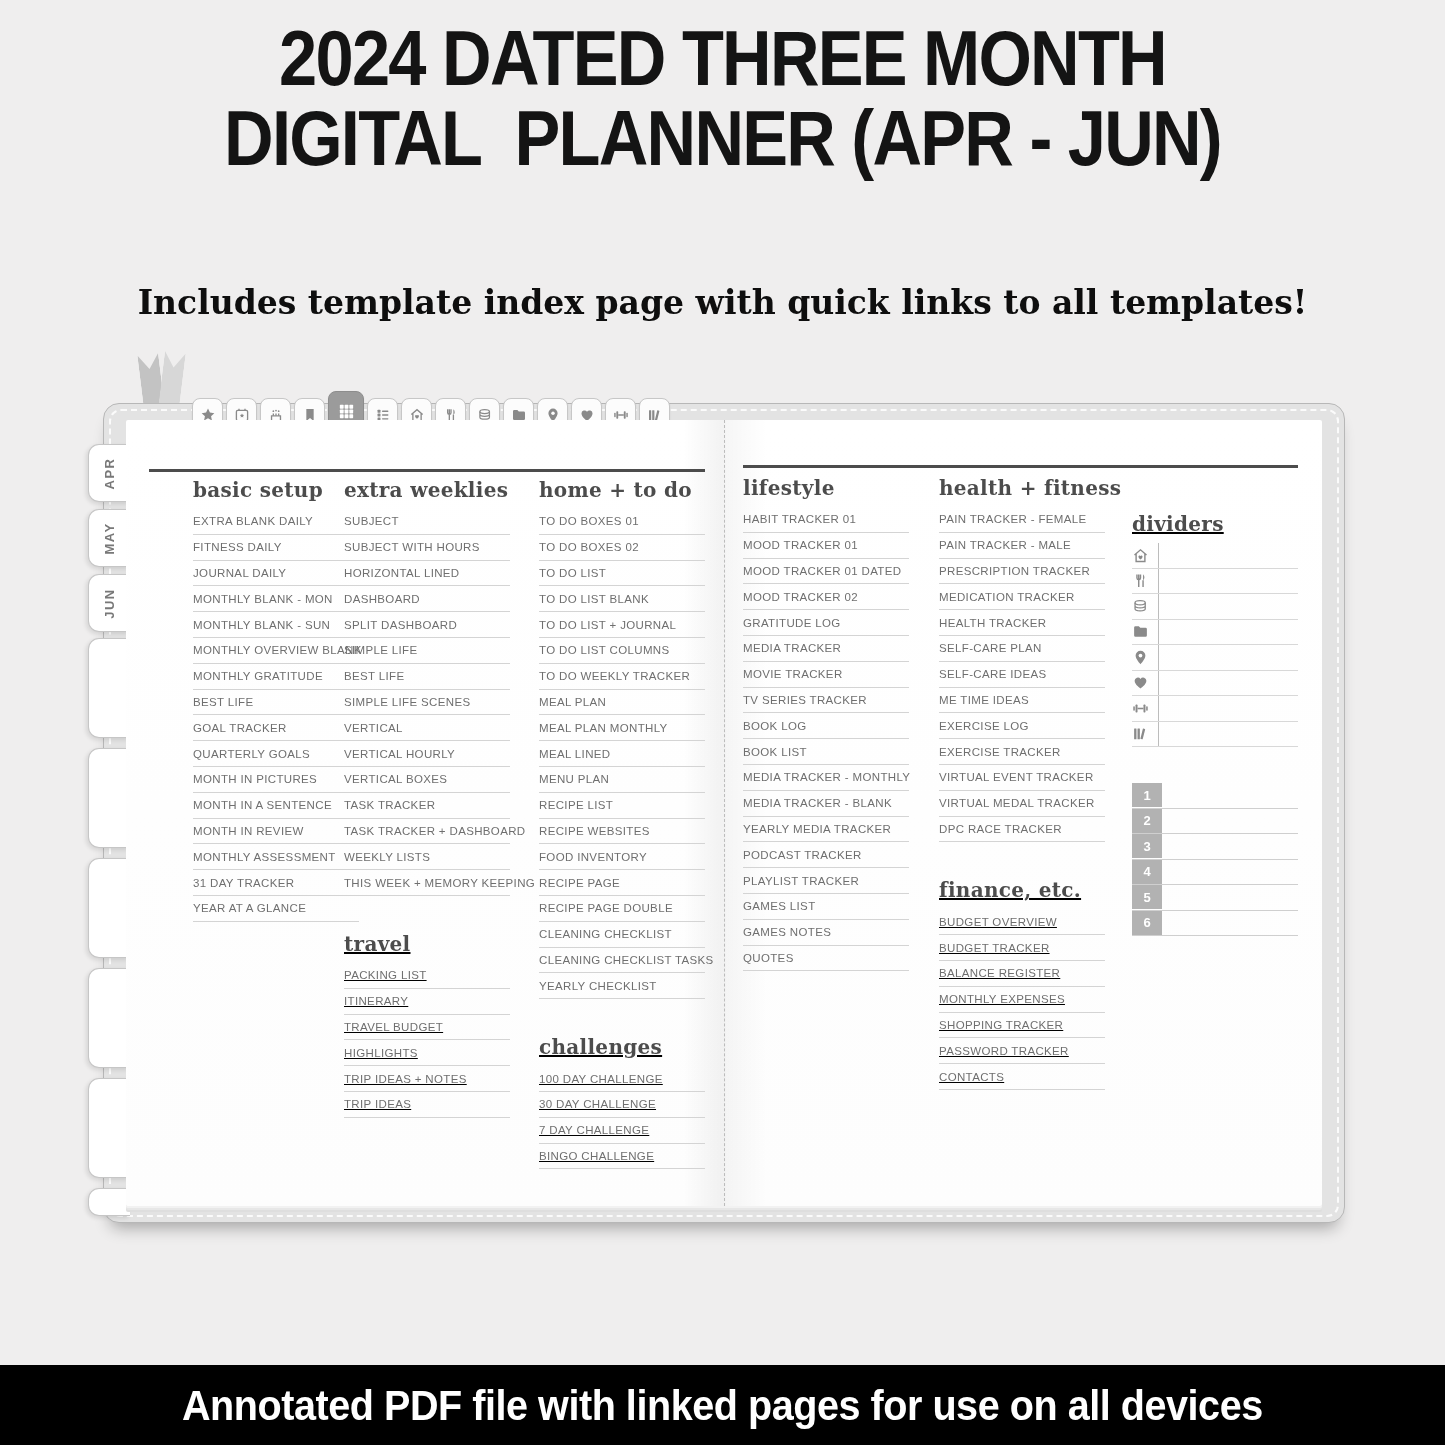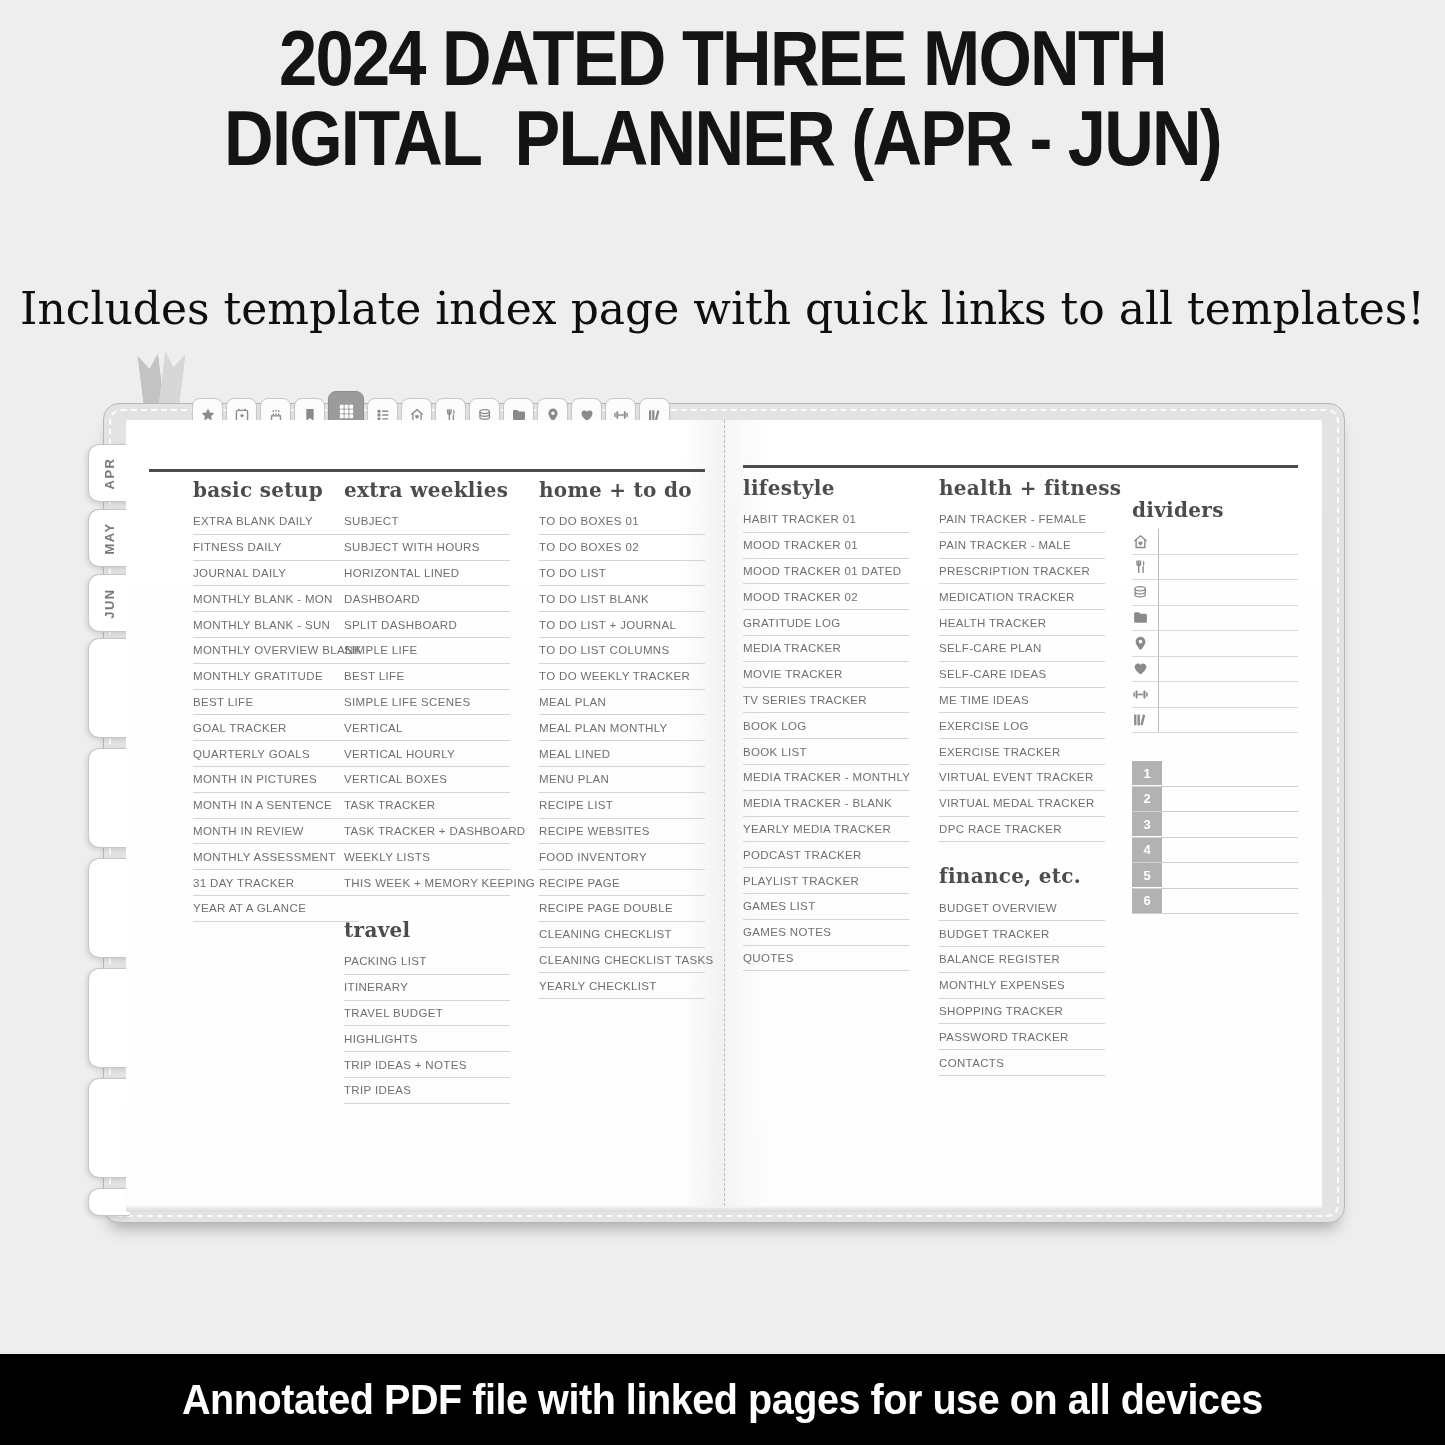--- a/index.html
+++ b/index.html
@@ -12,21 +12,21 @@
 
   
   .title {
     position:absolute; top:18px; left:0; right:0;
     text-align:center; font-weight:700; font-size:78px; line-height:80px;
     color:#141414; letter-spacing:-2px; transform:scaleX(.88);
     transform-origin:50% 0; white-space:pre;
   }
   .subtitle {
     position:absolute; top:283px; left:0; right:0; text-align:center;
-    font-family:"DejaVu Serif", serif; font-weight:400; font-size:44px; color:#0e0e0e;
+    font-family:"DejaVu Serif", serif; font-weight:700; font-size:33px; color:#0e0e0e;
   }
 
   
   .ribbon { position:absolute; left:139px; top:352px; width:74px; height:66px; z-index:0; }
   .ribbon i { position:absolute; display:block; }
   .ribbon .r1 {
     left:2px; top:2px; width:21px; height:62px; background:#c3c3c3;
     clip-path:polygon(0 0,50% 24%,100% 0,100% 100%,0 100%); transform:rotate(-7deg);
   }
   .ribbon .r2 {
@@ -100,41 +100,41 @@
   .rule-right { left:617px; top:45px; width:555px; }
 
   .col { position:absolute; width:166px; top:58px; }
   .c1 { left:23px;margin-left:44px; }  .c2 { left:218px; } .c3 { left:413px; }
   .c4 { left:617px; top:56px; } .c5 { left:813px; top:56px; } .c6 { left:1006px; top:56px; }
 
   .section h3 {
     margin:0 0 7px 0; font-family:"DejaVu Serif", serif; font-weight:700;
     font-size:20px; letter-spacing:.3px; color:#4c4c4c; white-space:nowrap;
   }
-  .section.follow { margin-top:22px; }
+  .section.follow { margin-top:36px;text-decoration:underline; }
   .item { height:25.8px; display:flex; align-items:center; border-bottom:1px solid #d4d4d4; box-sizing:border-box; }
   .item span { font-size:11.5px; color:#6f6f6f; letter-spacing:.35px; white-space:nowrap; }
 
   .icon-rows { margin-top:2px; }
   .irow { height:25.5px; display:flex; align-items:center; border-bottom:1px solid #d8d8d8; box-sizing:border-box; }
   .irow .ic { width:22px; color:#8a8a8a; flex:none; }
   .irow .ic svg { width:17px; height:17px; }
   .irow .iline { flex:1; align-self:stretch; border-left:1px solid #bcbcbc; margin-left:4px; }
 
   .num-rows { margin-top:28px; }
   .nrow { position:relative; height:25.5px; border-bottom:1px solid #cfcfcf; box-sizing:border-box; }
   .nbox {
     position:absolute; left:0; top:0; width:30px; height:24px; background:#b2b2b2;
     color:#fff; font-weight:700; font-size:13px;
     display:flex; align-items:center; justify-content:center;
   }
 
   
   .footer {
-    position:absolute; left:0; bottom:0; width:100%; height:91px; background:#000;
+    position:absolute; left:0; bottom:0; width:100%; height:80px; background:#000;
     display:flex; align-items:center; justify-content:center;
   }
   .footer span {
     font-weight:700; font-size:43px; color:#fff; letter-spacing:-0.5px;
     transform:scaleX(.92); white-space:nowrap;
   }
 </style>
 </head>
 <body>
 
@@ -486,20 +486,35 @@
             <span>RECIPE PAGE DOUBLE</span>
           </div>
           <div class="item">
             <span>CLEANING CHECKLIST</span>
           </div>
           <div class="item">
             <span>CLEANING CHECKLIST TASKS</span>
           </div>
           <div class="item">
             <span>YEARLY CHECKLIST</span>
+          </div>
+        </div>
+        <div class="section follow">
+          <h3>challenges</h3>
+          <div class="item">
+            <span>100 DAY CHALLENGE</span>
+          </div>
+          <div class="item">
+            <span>30 DAY CHALLENGE</span>
+          </div>
+          <div class="item">
+            <span>7 DAY CHALLENGE</span>
+          </div>
+          <div class="item">
+            <span>BINGO CHALLENGE</span>
           </div>
         </div>
       </div>
     <div class="col c4">
         <div class="section">
           <h3>lifestyle</h3>
           <div class="item">
             <span>HABIT TRACKER 01</span>
           </div>
           <div class="item">

